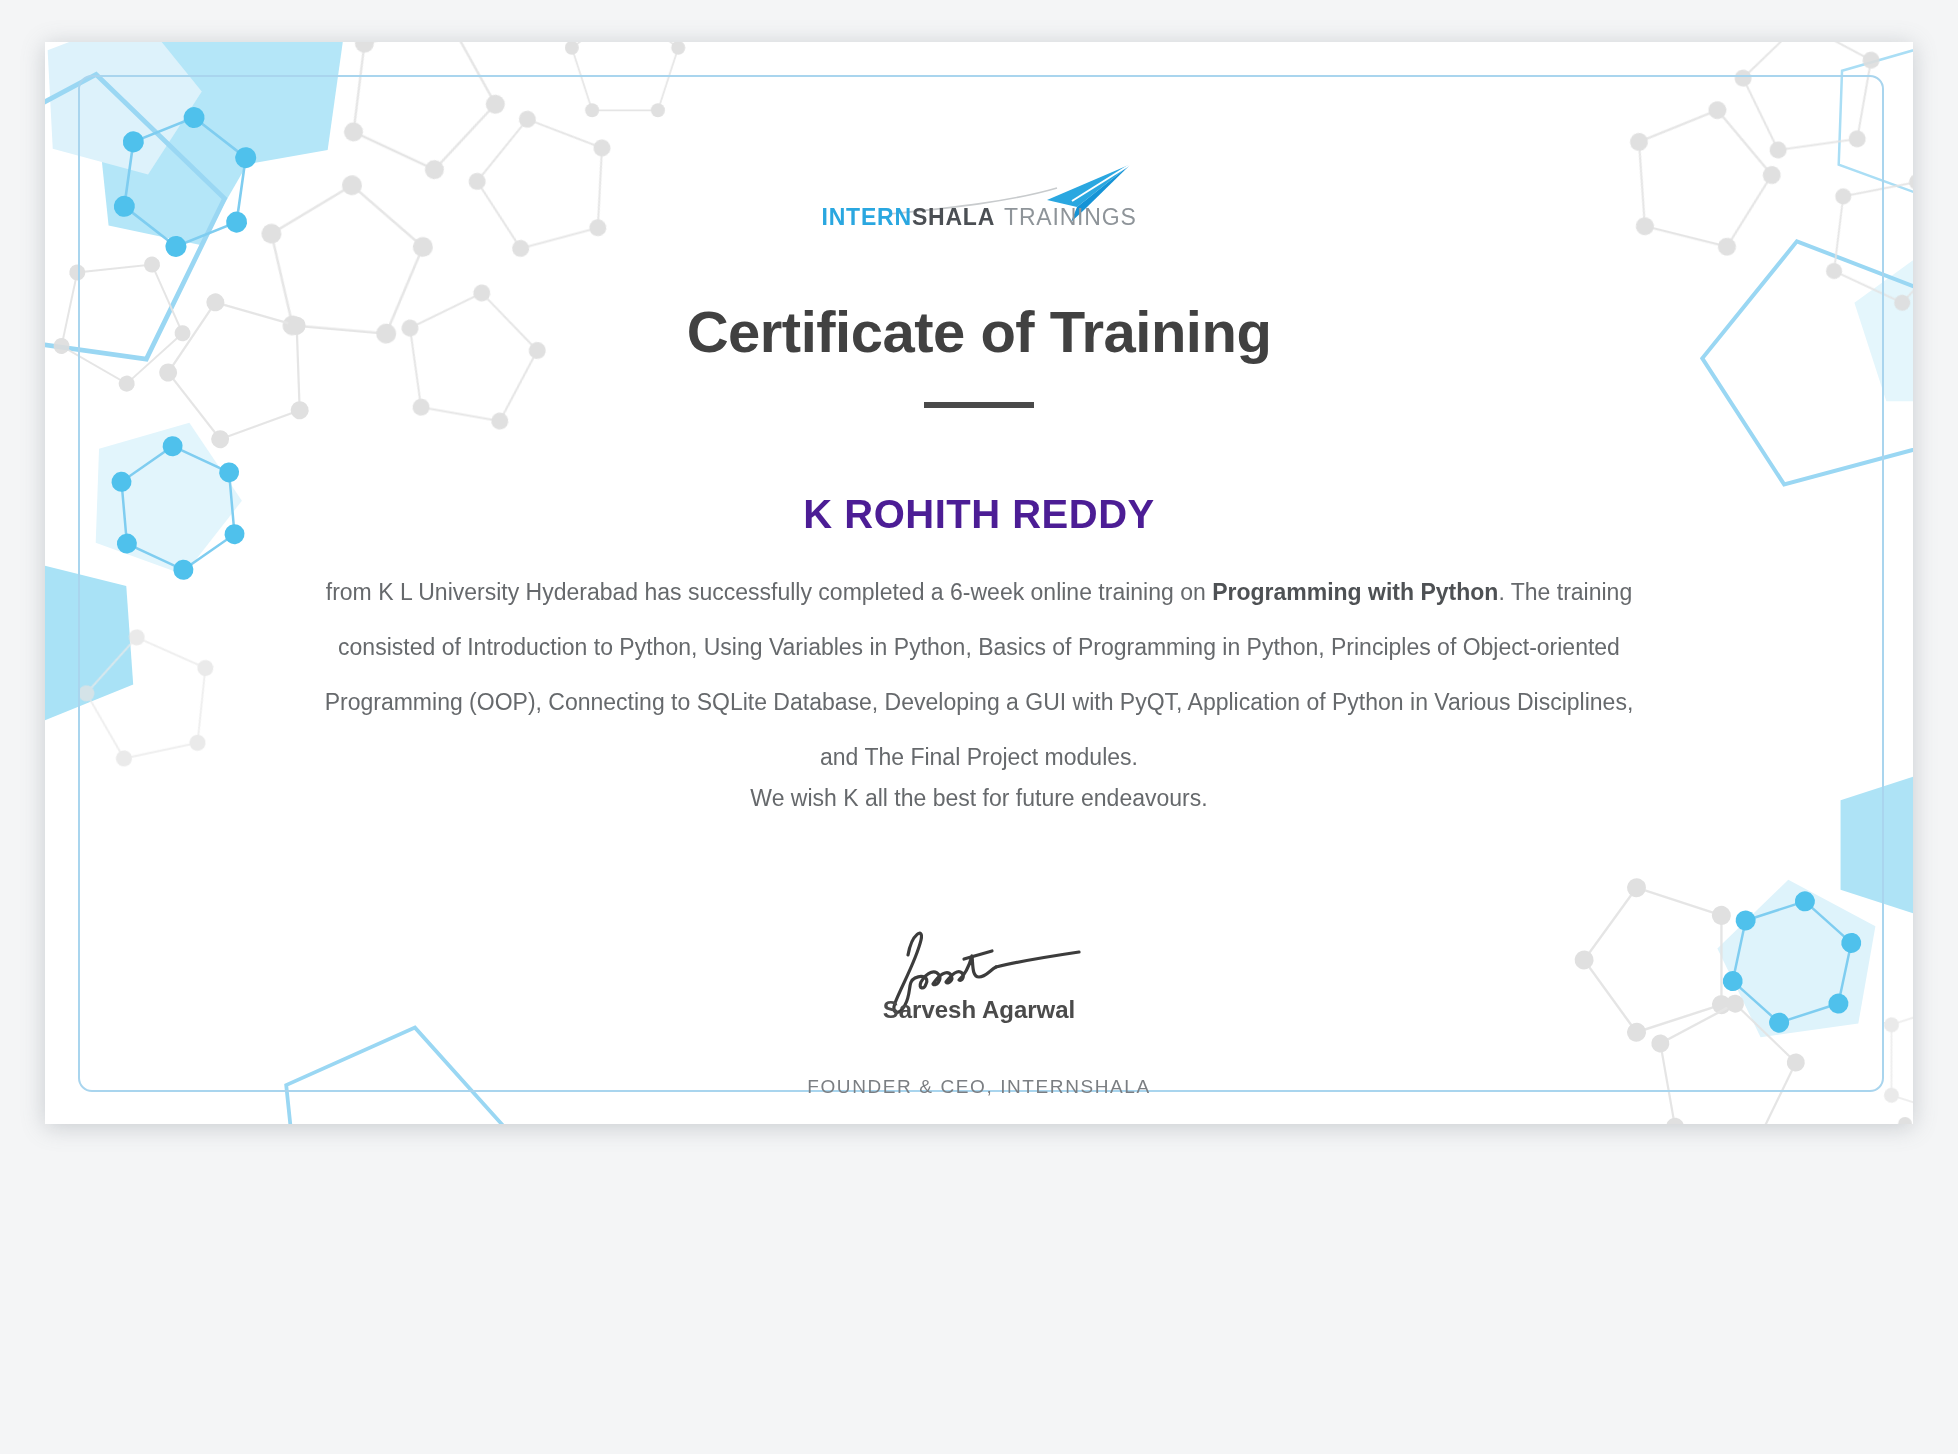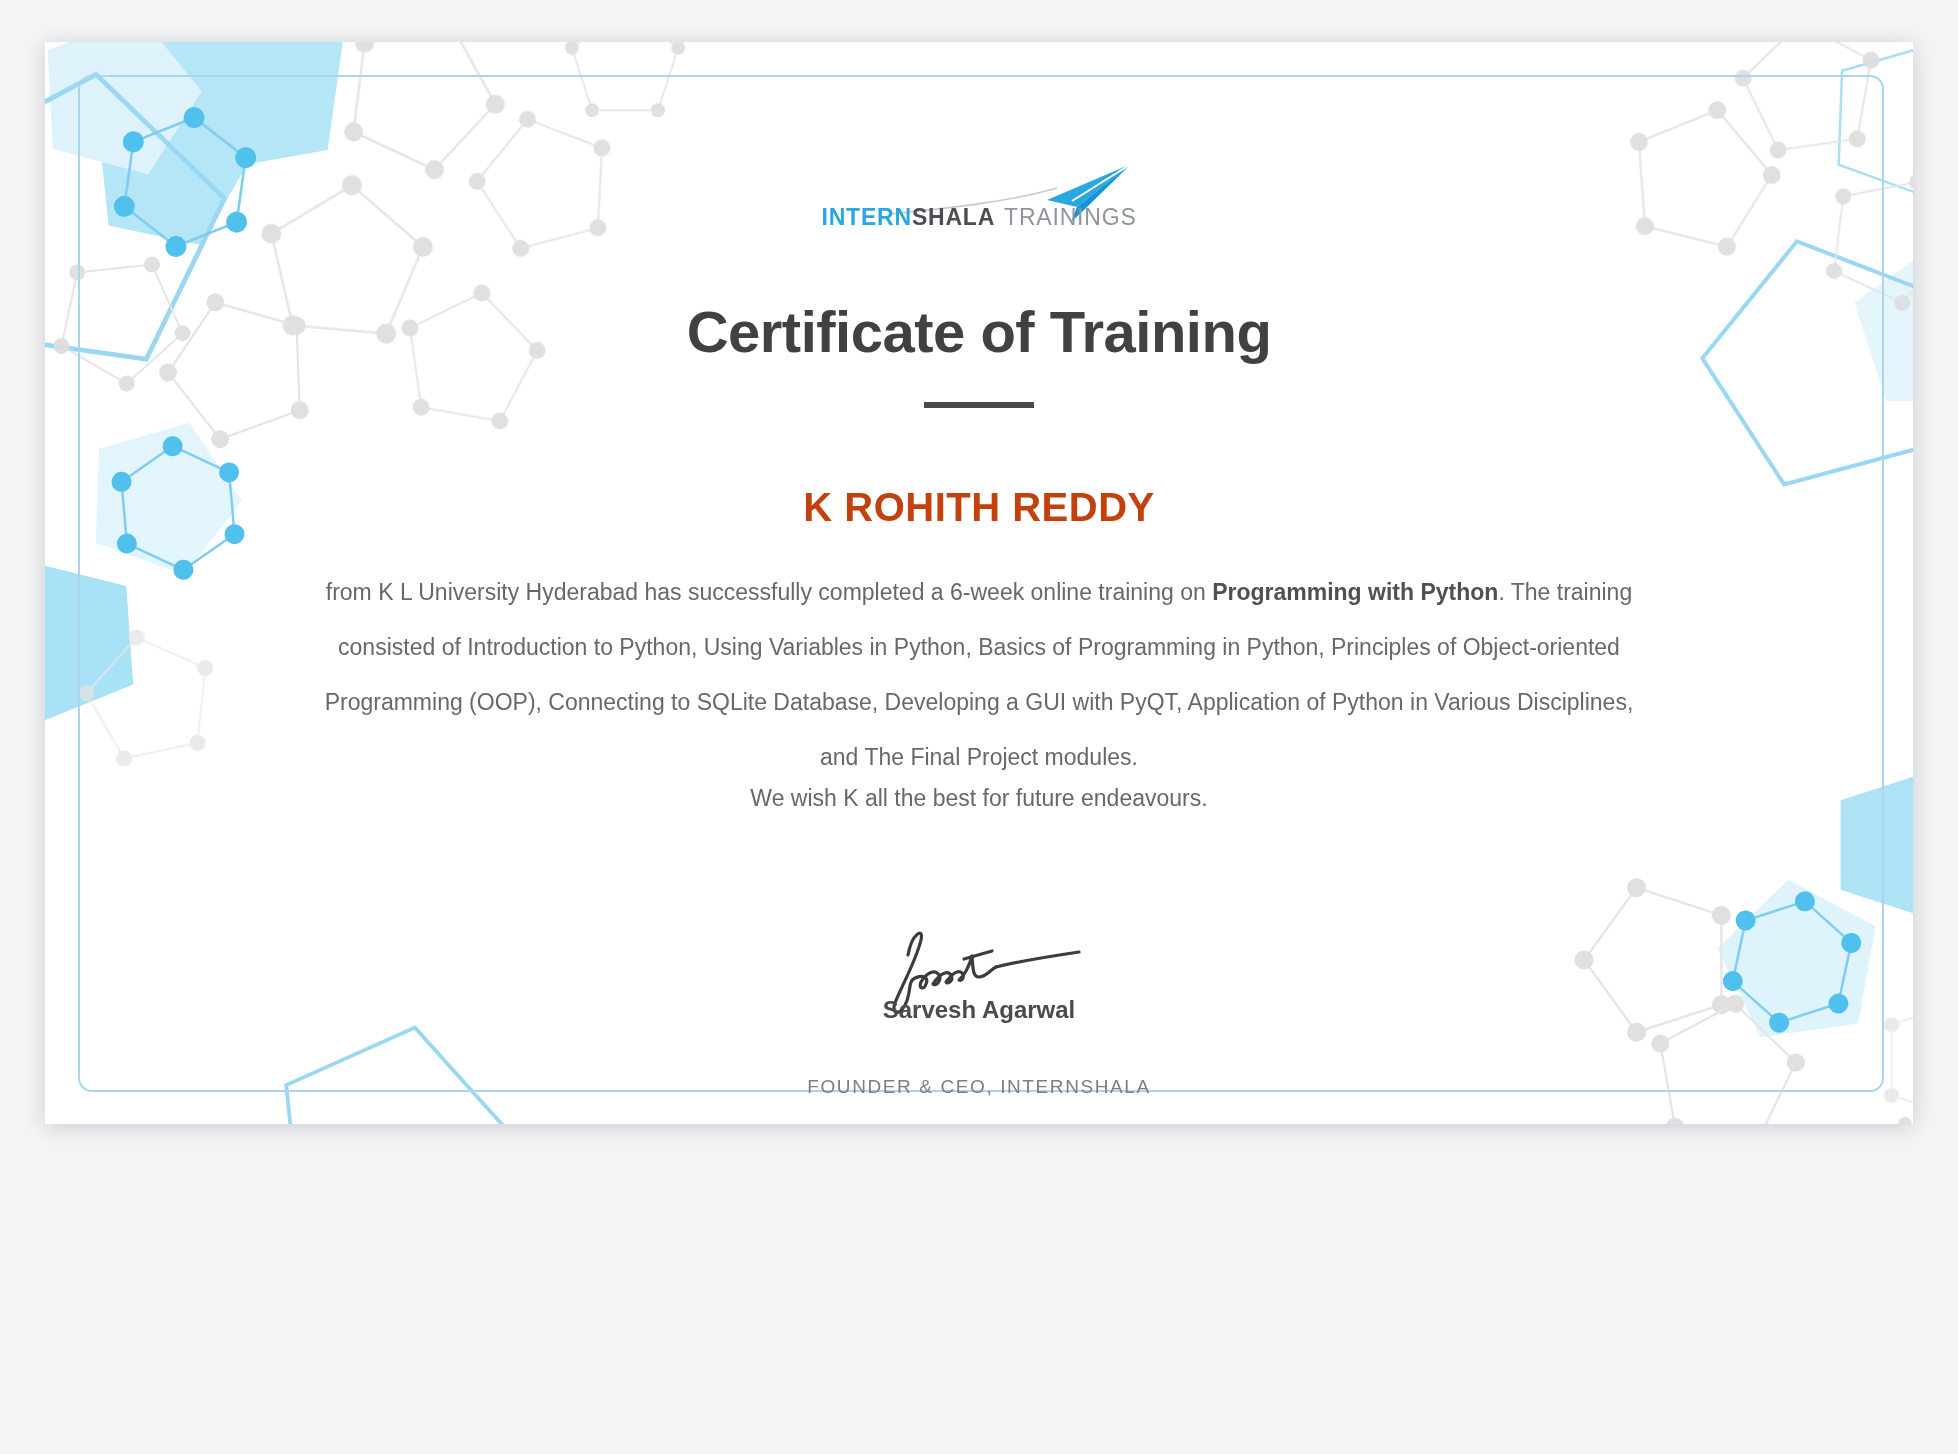--- a/index.html
+++ b/index.html
@@ -15,21 +15,21 @@
 
   .logo-art{position:absolute;left:50%;top:160px;width:340px;height:78px;margin-left:-170px;}
   .logo-text{top:204px;font-size:23px;font-weight:bold;letter-spacing:.8px;}
   .l-intern{color:#2aa7e0;}
   .l-shala{color:#4b4f54;}
   .l-train{color:#8e9499;font-weight:normal;margin-left:9px;}
 
   .title{top:298px;margin:0;font-size:58px;font-weight:bold;color:#414141;letter-spacing:-.5px;}
   .title-rule{top:402px;left:50%;right:auto;width:110px;height:6px;margin-left:-55px;background:#4a4a4a;}
 
-  .name{top:480px;margin:5px;font-size:40px;font-weight:bold;color:#c2410c;letter-spacing:.5px;}
+  .name{top:480px;margin:12px;font-size:40px;font-weight:bold;color:#4c1d95;letter-spacing:.5px;}
 
   .body-text{top:565px;left:50%;right:auto;width:1350px;margin:0 0 0 -675px;
              font-size:23px;line-height:55px;color:#66696c;}
   .body-text strong{color:#4e5154;}
   .wish{top:785px;margin:0;font-size:23px;color:#66696c;}
 
   .signature{position:absolute;left:50%;top:925px;width:220px;height:95px;margin-left:-105px;}
   .sig-name{top:996px;font-size:24px;font-weight:bold;color:#4b4b4b;}
   .sig-role{top:1076px;font-size:19px;color:#7b7e82;letter-spacing:1.6px;}
 

